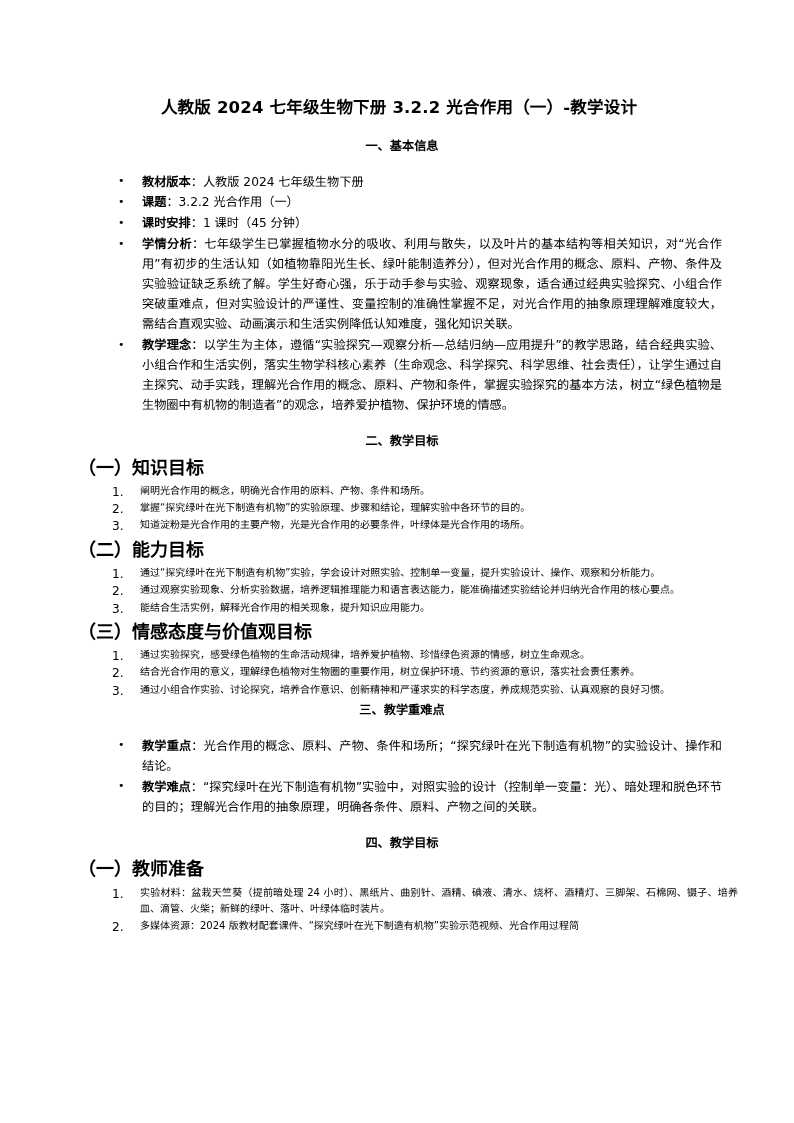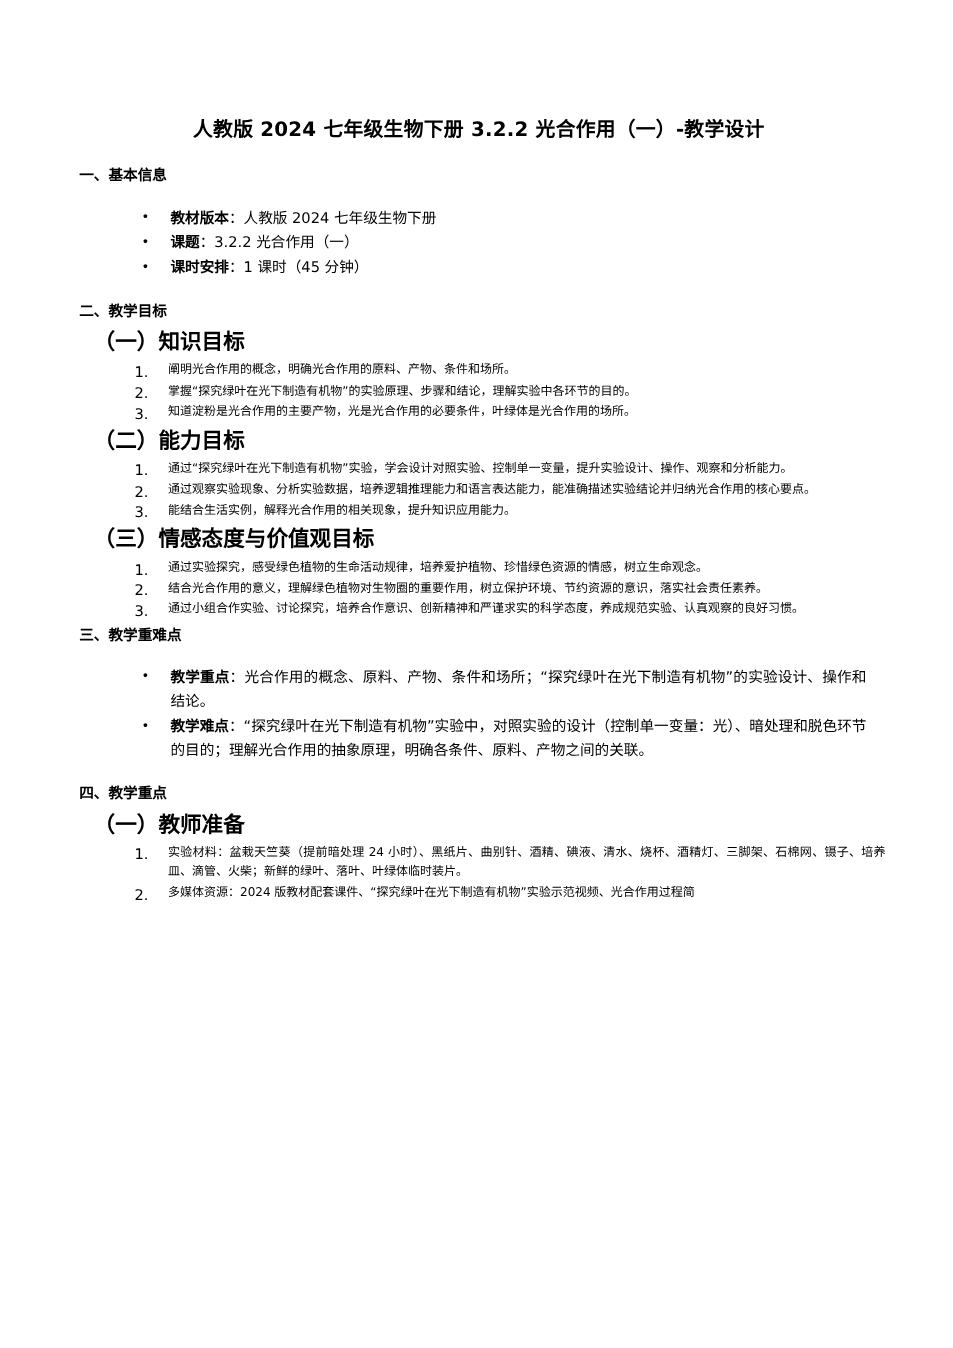--- a/index.html
+++ b/index.html
@@ -38,20 +38,21 @@
     margin: 0 0 16px 0;
     padding: 0 8px;
   }
   
   .h1 {
     font-size: 12.2px;
     font-weight: bold;
     line-height: 1.62;
     margin: 3px 0 1px 0;
     padding-left: 6px;
+    text-align: center;
   }
   
   .h2 {
     font-size: 18px;
     font-weight: bold;
     line-height: 1.62;
     margin: 1px 0 1px 0;
     padding-left: 18px;
   }
   
@@ -115,20 +116,22 @@
 <div class="page">
   <div class="content">
 
     <div class="doc-title">人教版 2024 七年级生物下册 3.2.2  光合作用（一）-教学设计</div>
 
     <div class="h1">一、基本信息</div>
     <ul class="bullets">
       <li><span class="lbl">教材版本</span><span>：人教版 2024 七年级生物下册</span></li>
       <li><span class="lbl">课题</span><span>：3.2.2  光合作用（一）</span></li>
       <li><span class="lbl">课时安排</span><span>：1 课时（45 分钟）</span></li>
+      <li><span class="lbl">学情分析</span><span>：七年级学生已掌握植物水分的吸收、利用与散失，以及叶片的基本结构等相关知识，对“光合作用”有初步的生活认知（如植物靠阳光生长、绿叶能制造养分），但对光合作用的概念、原料、产物、条件及实验验证缺乏系统了解。学生好奇心强，乐于动手参与实验、观察现象，适合通过经典实验探究、小组合作突破重难点，但对实验设计的严谨性、变量控制的准确性掌握不足，对光合作用的抽象原理理解难度较大，需结合直观实验、动画演示和生活实例降低认知难度，强化知识关联。</span></li>
+      <li><span class="lbl">教学理念</span><span>：以学生为主体，遵循“实验探究—观察分析—总结归纳—应用提升”的教学思路，结合经典实验、小组合作和生活实例，落实生物学科核心素养（生命观念、科学探究、科学思维、社会责任），让学生通过自主探究、动手实践，理解光合作用的概念、原料、产物和条件，掌握实验探究的基本方法，树立“绿色植物是生物圈中有机物的制造者”的观念，培养爱护植物、保护环境的情感。</span></li>
     </ul>
 
     <div class="h1">二、教学目标</div>
 
     <div class="h2">（一）知识目标</div>
     <ol class="nums">
       <li>阐明光合作用的概念，明确光合作用的原料、产物、条件和场所。</li>
       <li>掌握“探究绿叶在光下制造有机物”的实验原理、步骤和结论，理解实验中各环节的目的。</li>
       <li>知道淀粉是光合作用的主要产物，光是光合作用的必要条件，叶绿体是光合作用的场所。</li>
     </ol>
@@ -146,21 +149,21 @@
       <li>结合光合作用的意义，理解绿色植物对生物圈的重要作用，树立保护环境、节约资源的意识，落实社会责任素养。</li>
       <li>通过小组合作实验、讨论探究，培养合作意识、创新精神和严谨求实的科学态度，养成规范实验、认真观察的良好习惯。</li>
     </ol>
 
     <div class="h1">三、教学重难点</div>
     <ul class="bullets">
       <li><span class="lbl">教学重点</span><span>：光合作用的概念、原料、产物、条件和场所；“探究绿叶在光下制造有机物”的实验设计、操作和结论。</span></li>
       <li><span class="lbl">教学难点</span><span>：“探究绿叶在光下制造有机物”实验中，对照实验的设计（控制单一变量：光）、暗处理和脱色环节的目的；理解光合作用的抽象原理，明确各条件、原料、产物之间的关联。</span></li>
     </ul>
 
-    <div class="h1">四、教学重点</div>
+    <div class="h1">四、教学目标</div>
     <div class="h2">（一）教师准备</div>
     <ol class="nums clipped">
       <li>实验材料：盆栽天竺葵（提前暗处理 24 小时）、黑纸片、曲别针、酒精、碘液、清水、烧杯、酒精灯、三脚架、石棉网、镊子、培养皿、滴管、火柴；新鲜的绿叶、落叶、叶绿体临时装片。</li>
       <li>多媒体资源：2024 版教材配套课件、“探究绿叶在光下制造有机物”实验示范视频、光合作用过程简</li>
     </ol>
 
   </div>
 </div>
 
 </body></html>

